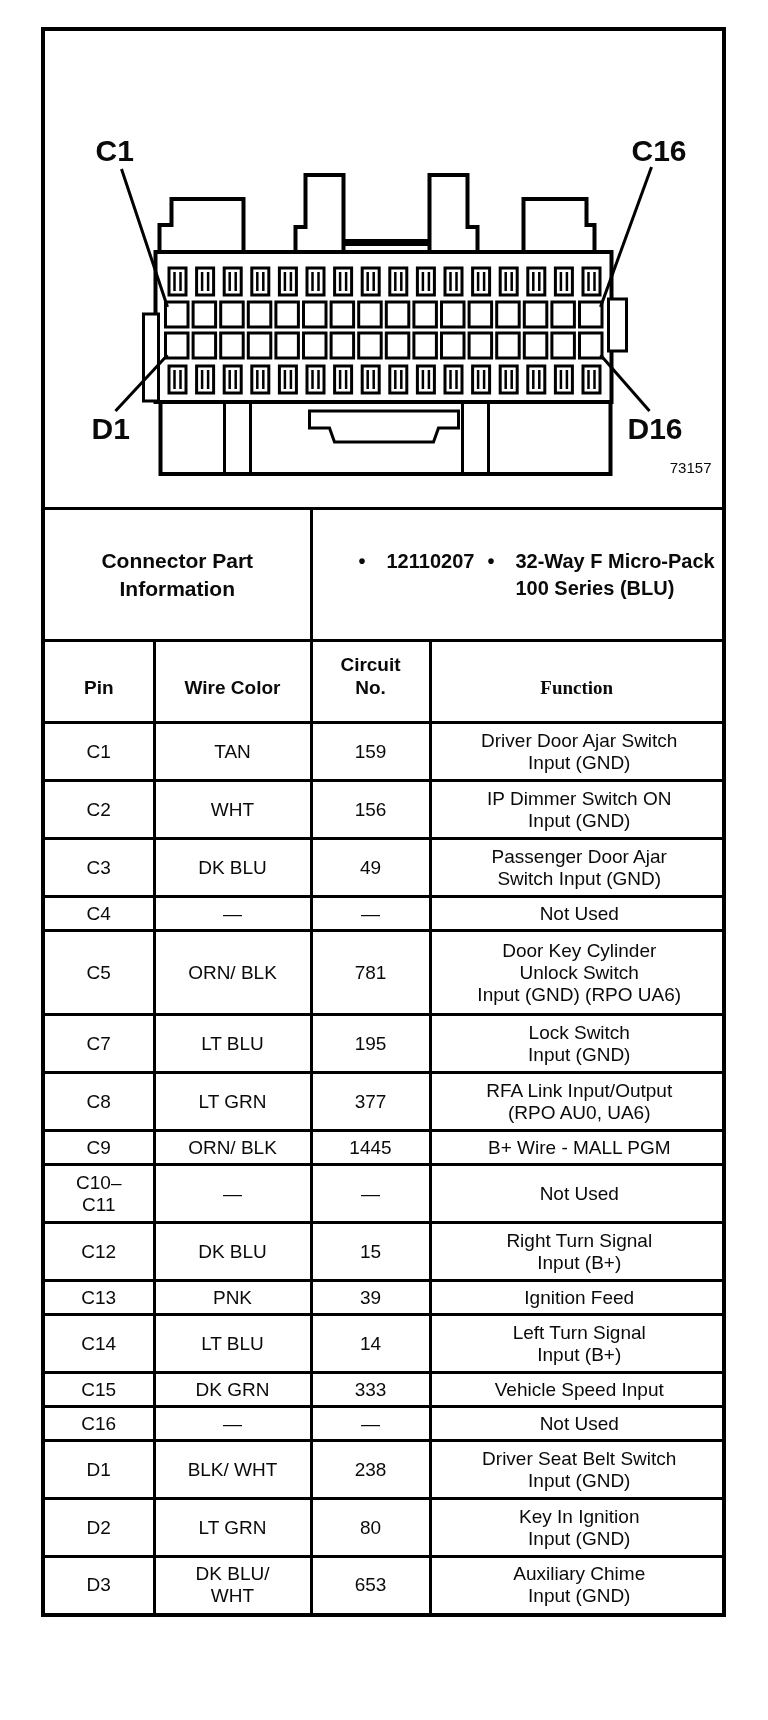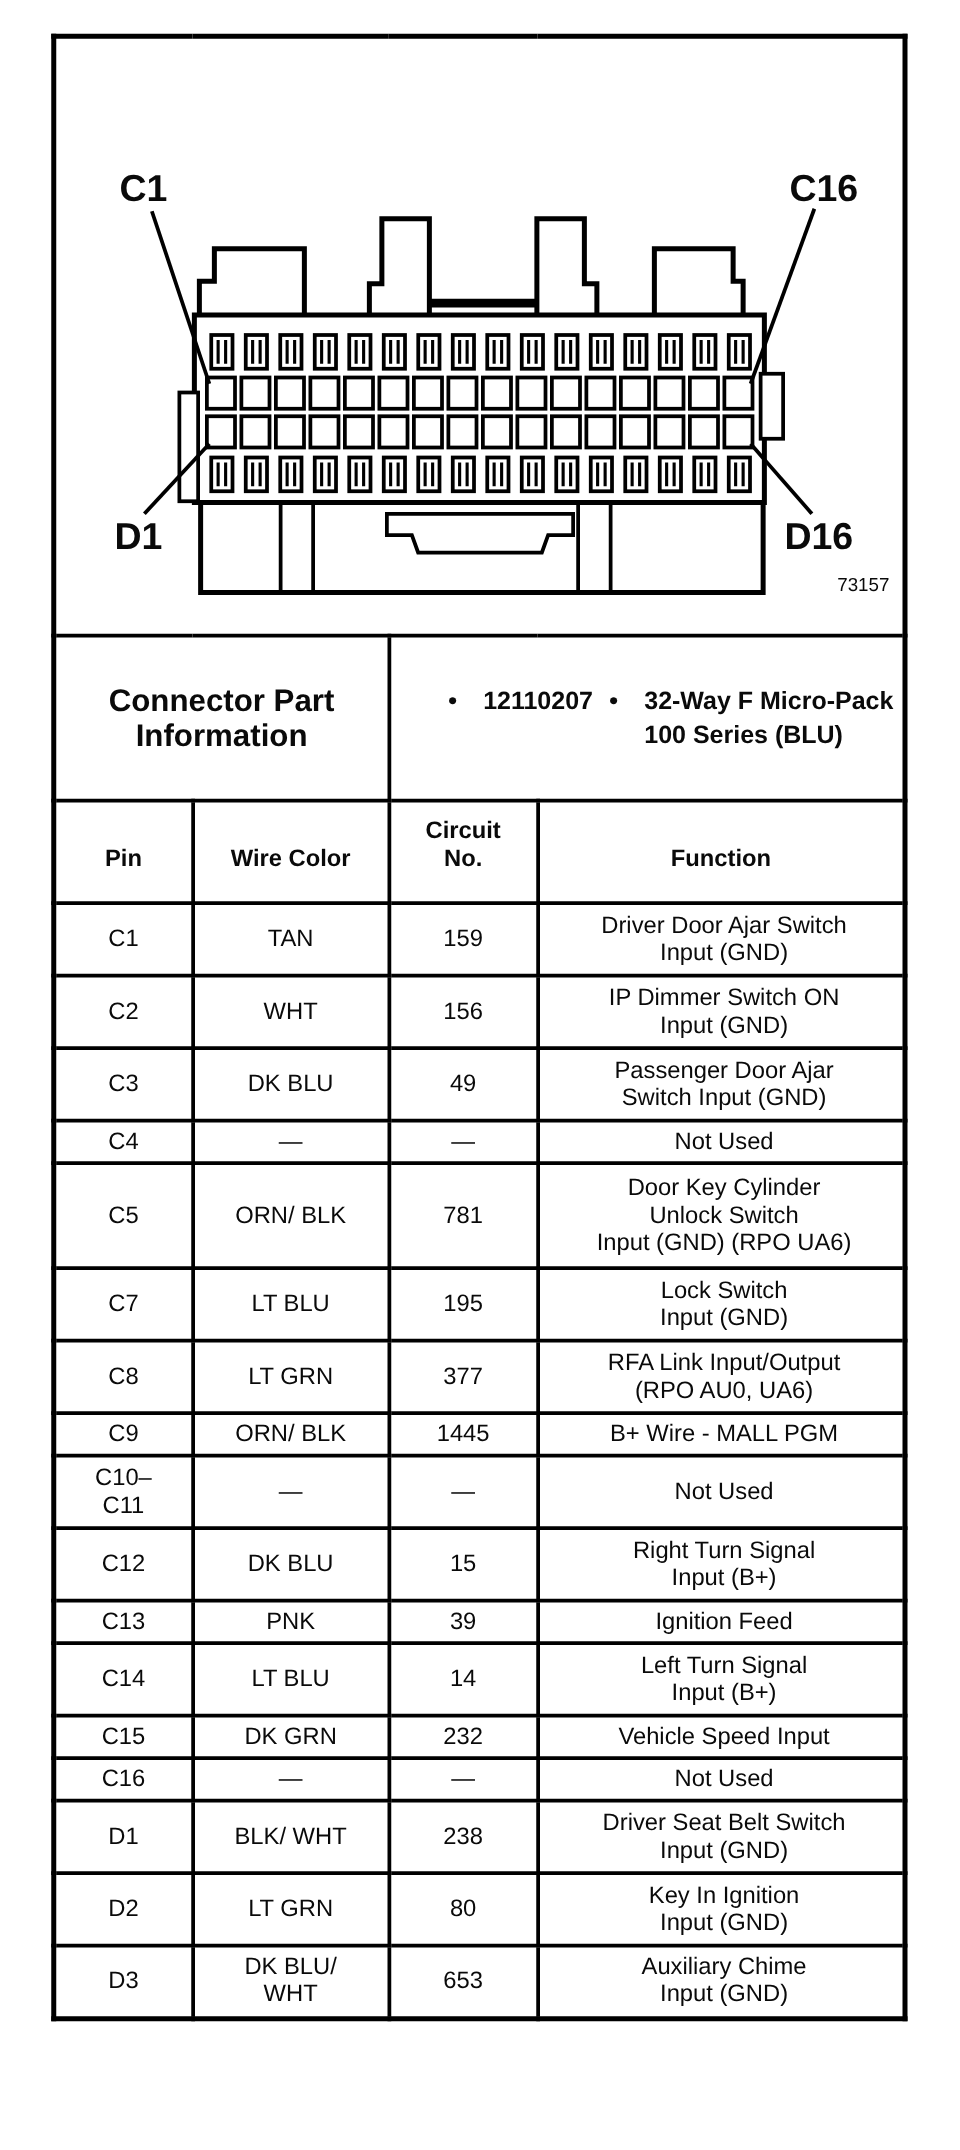--- a/index.html
+++ b/index.html
@@ -30,35 +30,35 @@
   .thin { stroke-width: 3; }
   #terminal-grid rect { fill: #fff; stroke: #000; stroke-width: 3; }
   #terminal-grid line { stroke: #000; stroke-width: 2.5; }
   .leader { stroke: #000; stroke-width: 3; }
   text.pin-label { font: bold 30px "Liberation Sans", sans-serif; fill: #0a0a0a; }
   text.fig-num { font: 15px "Liberation Sans", sans-serif; fill: #0a0a0a; }
 
   
   tr.partinfo-row td { height: 132px; vertical-align: middle; }
   td.pi-title {
-    text-align: center; font-weight: bold; font-size: 25px; line-height: 28px;
+    text-align: center; font-weight: bold; font-size: 21px; line-height: 28px;
   }
   td.pi-detail { padding-left: 46px; }
   .pi-list { display: flex; flex-direction: row; gap: 13px; }
   .pi-item { display: flex; font-weight: bold; font-size: 20px; line-height: 27px; }
   .pi-item .dot::before { content: "\2022"; }
   .pi-item .dot { width: 28px; flex: 0 0 28px; }
   .pi-item .txt { white-space: pre-line; }
 
   
   tr.header-row th {
     height: 82px; vertical-align: bottom; padding-bottom: 22px;
     font-size: 19px; line-height: 23px; font-weight: bold; text-align: center; margin-left: 22px;
   }
-  th.function-col { text-align: center; }
+  th.function-col { text-align: center; font-family: Liberation Serif, serif; }
 
   
   tbody#pin-rows td {
     font-size: 19px; line-height: 22px; vertical-align: middle;
     text-align: center; padding: 2px 3px;
   }
   tbody#pin-rows td.fn-col { text-align: center; padding-left: 9px; padding-right: 4px; }
   tr.h1 td { height: 34px; }
   tr.h2 td { height: 58px; }
   tr.h3 td { height: 84px; }
@@ -347,21 +347,21 @@
         <tr class="h2">
           <td>C14</td>
           <td>LT BLU</td>
           <td>14</td>
           <td class="fn-col">Left Turn Signal
 Input (B+)</td>
         </tr>
         <tr class="h1">
           <td>C15</td>
           <td>DK GRN</td>
-          <td>232</td>
+          <td>333</td>
           <td class="fn-col">Vehicle Speed Input</td>
         </tr>
         <tr class="h1">
           <td>C16</td>
           <td>—</td>
           <td>—</td>
           <td class="fn-col">Not Used</td>
         </tr>
         <tr class="h2">
           <td>D1</td>

